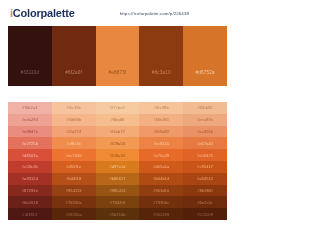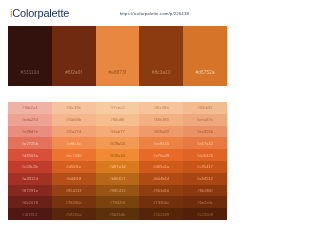--- a/index.html
+++ b/index.html
@@ -14,21 +14,21 @@
   
   .header {
     height:26px;
     display:flex;
     align-items:center;
     background:#ffffff;
     padding:0 8px 0 10px;
   }
   .logo {
     font-size:11px;
-    font-weight:normal;
+    font-weight:bold;
     color:#1b2f5e;
     letter-spacing:-0.2px;
     white-space:nowrap;
   }
   .logo .i-mark { color:#e8873f; }
   .url {
     margin-left:auto;
     font-size:4.4px;
     color:#3b4a63;
     white-space:nowrap;

